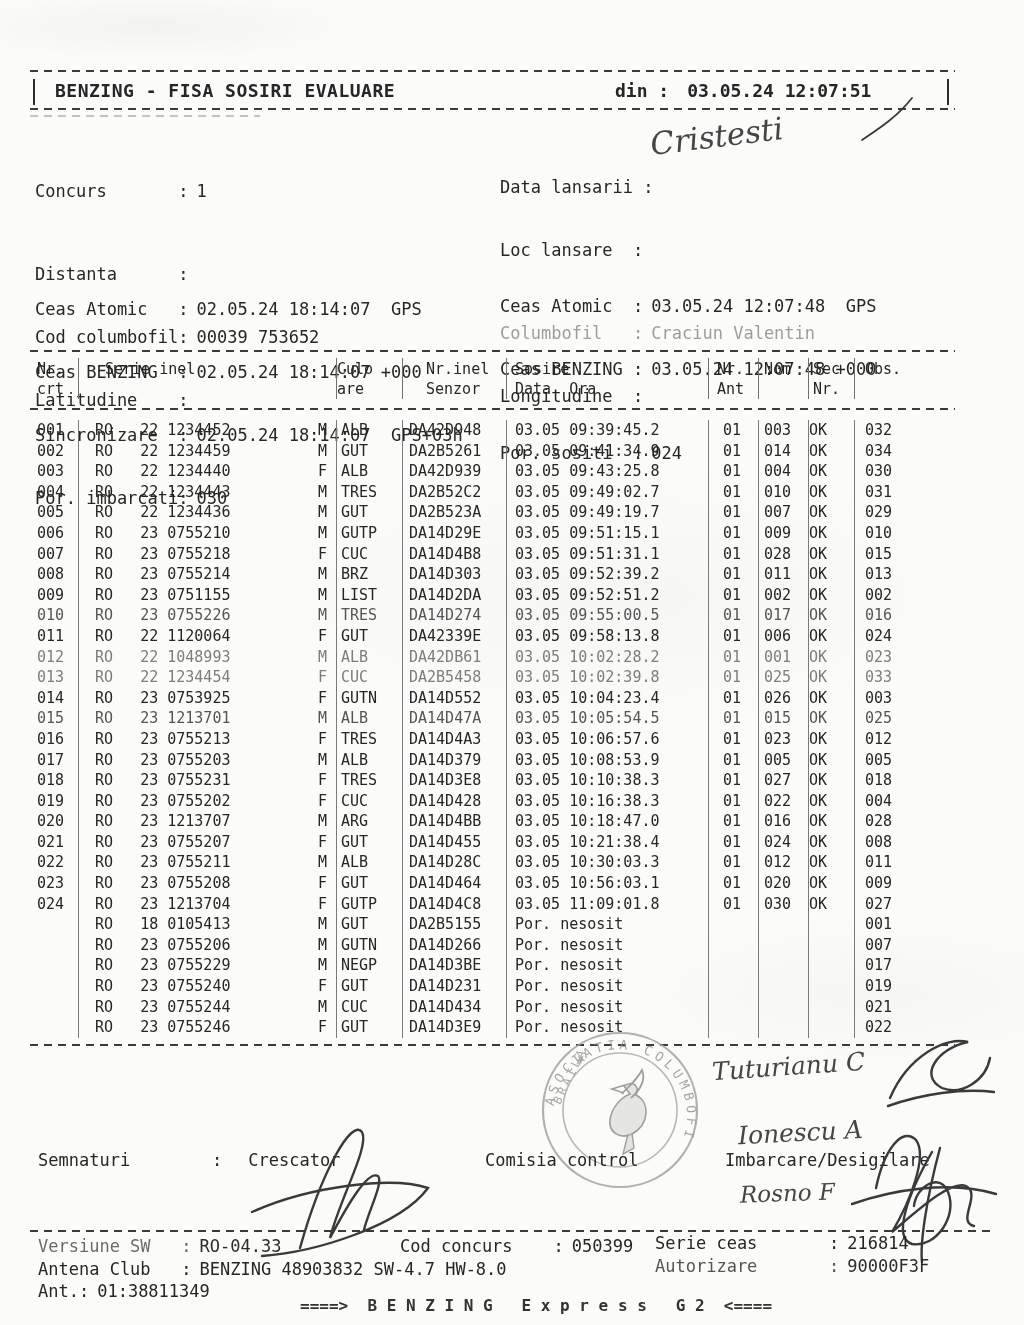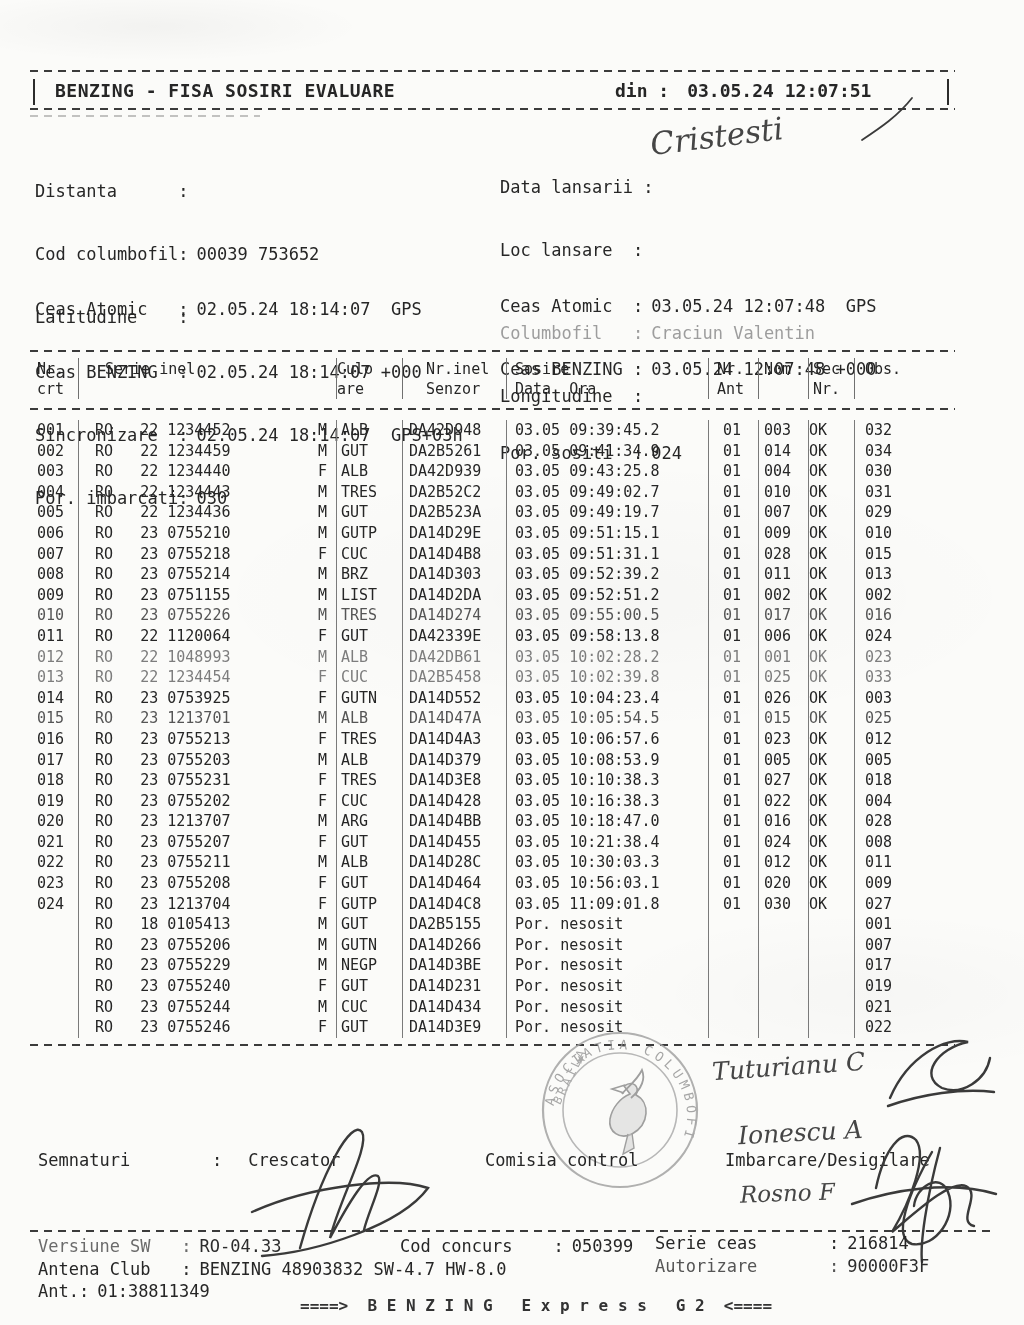--- a/index.html
+++ b/index.html
@@ -62,20 +62,21 @@
 
   <div class="dash" style="top:70px;left:30px;width:925px;"></div>
   <div class="hpipe" style="top:79px;left:33px;"></div>
   <div class="hpipe" style="top:79px;left:947px;"></div>
   <div class="title-line">BENZING - FISA SOSIRI EVALUARE</div>
   <div class="din"><span class="l">din :</span><span class="v">03.05.24 12:07:51</span></div>
   <div class="dash" style="top:108px;left:30px;width:925px;"></div>
   <div class="dash faint" style="top:115px;left:30px;width:230px;"></div>
 
   <div class="infocol" style="left:35px;top:139px;">
+    <div class="line gap"><span class="lbl">Concurs       :</span><span class="val">1</span></div>
     <div class="line"><span class="lbl">Distanta      :</span><span class="val"></span></div>
     <div class="line"><span class="lbl">Cod columbofil:</span><span class="val">00039 753652</span></div>
     <div class="line"><span class="lbl">Latitudine    :</span><span class="val"></span></div>
   </div>
 
   <div class="infocol" style="left:500px;top:135px;">
     <div class="line"><span class="lbl">Data lansarii :</span><span class="val"></span></div>
     <div class="line gap"><span class="lbl">Loc lansare  :</span><span class="val"></span></div>
     <div class="line faded"><span class="lbl">Columbofil   :</span><span class="val">Craciun Valentin</span></div>
     <div class="line"><span class="lbl">Longitudine  :</span><span class="val"></span></div>

